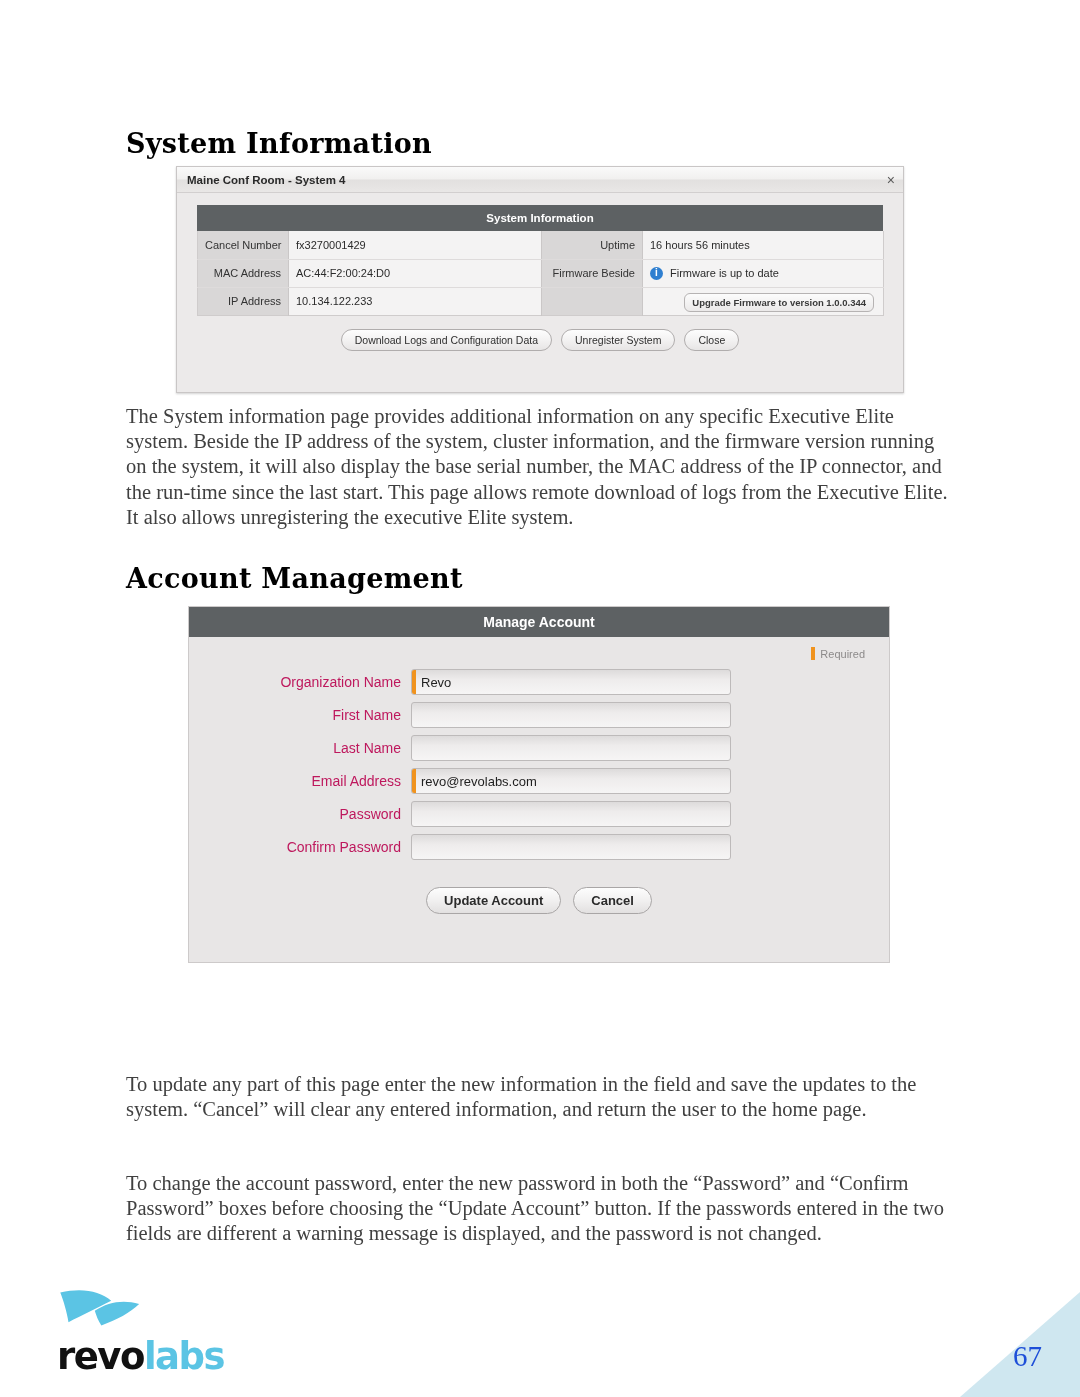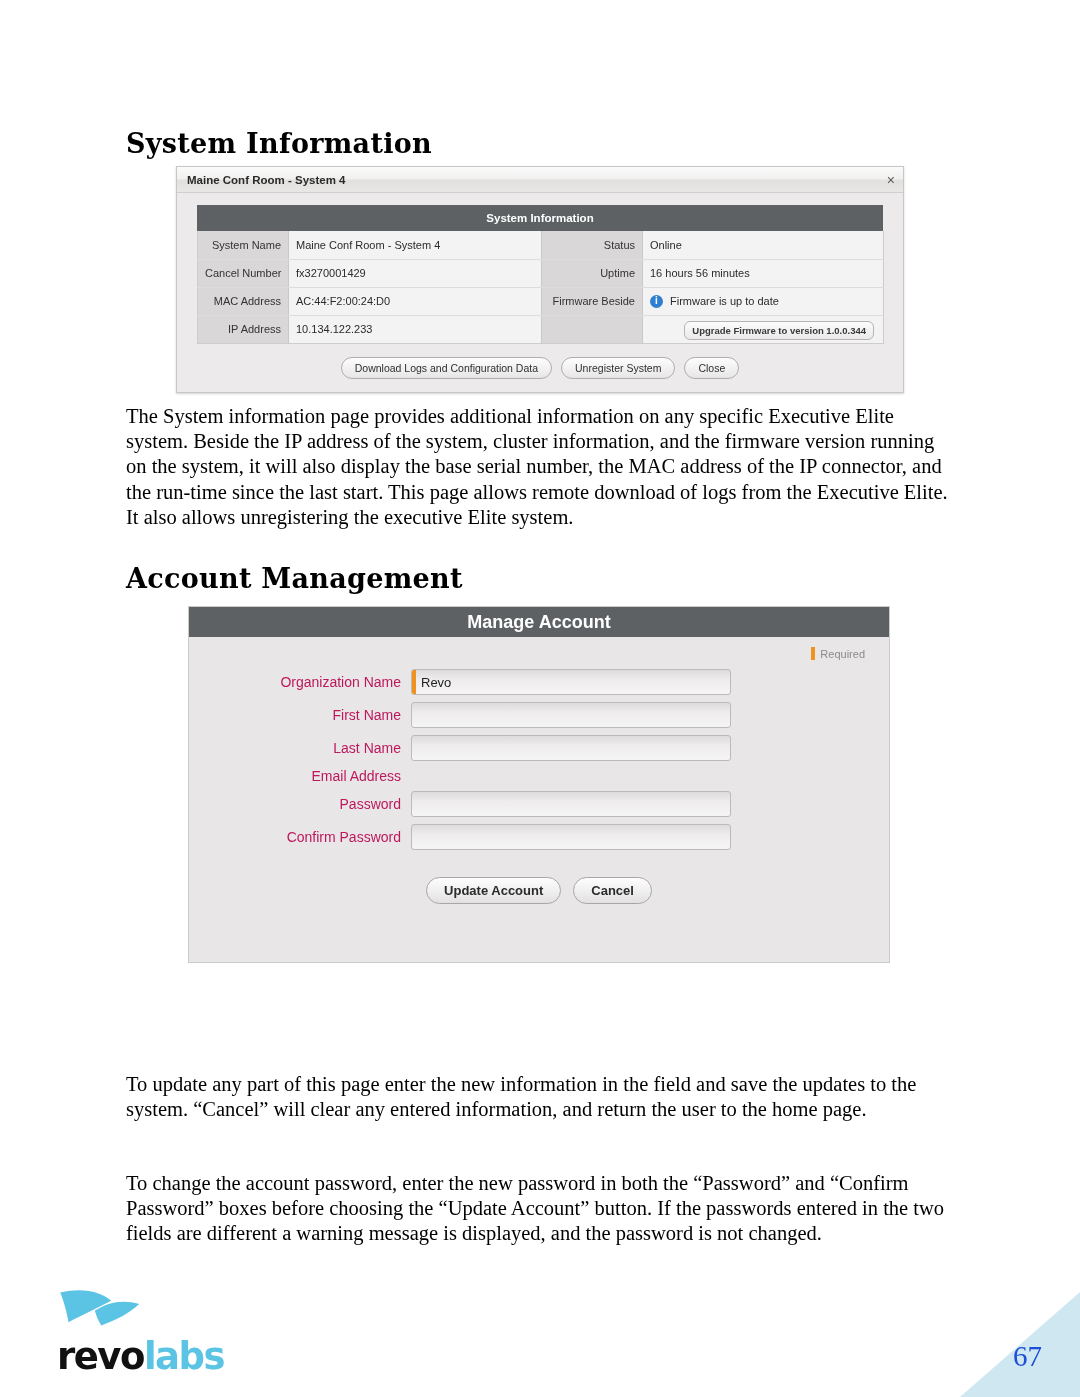--- a/index.html
+++ b/index.html
@@ -21,21 +21,21 @@
   }
   #heading-system-information { position: absolute; left: 126px; top: 128px; }
   #heading-account-management { position: absolute; left: 126px; top: 563px; }
 
   
   .body-text {
     position: absolute;
     font-family: "Liberation Serif", serif;
     font-size: 20.5px;
     line-height: 25.2px;
-    color: #000000;
+    color: #404040;
     text-align: left;
   }
   #para-system-info   { left: 126px; top: 404px; width: 826px; }
   #para-manage-link   { left: 126px; top: 970px; width: 840px; }
   #para-update        { left: 126px; top: 1072px; width: 846px; }
   #para-password      { left: 126px; top: 1171px; width: 840px; }
 
   
   #system-info-dialog {
     position: absolute; left: 176px; top: 166px;
@@ -154,21 +154,21 @@
     width: 702px; height: 357px;
     background: #e8e6e6;
     border: 1px solid #cdcaca;
   }
   .ma-banner {
     height: 30px;
     background: #5d6163;
     display: flex; align-items: center; justify-content: center;
     color: #fff;
     font-family: "Liberation Sans", sans-serif;
-    font-size: 18px; font-weight: bold;
+    font-size: 14px; font-weight: bold;
   }
   .ma-required {
     display: flex; align-items: center; justify-content: flex-end;
     gap: 5px;
     padding: 10px 24px 0 16px;
     font-family: "Liberation Sans", sans-serif;
     font-size: 11px;
     color: #8c8a8a;
   }
   .req-bar { width: 4px; height: 13px; background: #f0931e; display: inline-block; }
@@ -259,26 +259,20 @@
     <div class="dlg-titlebar">
       <span class="dlg-title">Maine Conf Room - System 4</span>
       <span class="dlg-close">×</span>
     </div>
 
     <div class="dlg-body">
       <div class="sysinfo-banner">System Information</div>
 
       <table class="sysinfo-table">
         <tbody>
-            <tr>
-          <td class="lbl c1">System Name</td>
-          <td class="val c2">Maine Conf Room - System 4</td>
-          <td class="lbl c3">Status</td>
-          <td class="val c4">Online</td>
-        </tr>
         <tr>
           <td class="lbl c1">Cancel Number</td>
           <td class="val c2">fx3270001429</td>
           <td class="lbl c3">Uptime</td>
           <td class="val c4">16 hours 56 minutes</td>
         </tr>
         <tr>
           <td class="lbl c1">MAC Address</td>
           <td class="val c2">AC:44:F2:00:24:D0</td>
           <td class="lbl c3">Firmware Beside</td>
@@ -336,20 +330,23 @@
         </div>
       </div>
       <div class="form-row">
         <span class="form-label">Last Name</span>
         <div class="form-input">
           <span class="input-value"></span>
         </div>
       </div>
       <div class="form-row">
         <span class="form-label">Email Address</span>
+        <div class="form-input required">
+          <span class="input-value">revo@revolabs.com</span>
+        </div>
       </div>
       <div class="form-row">
         <span class="form-label">Password</span>
         <div class="form-input">
           <span class="input-value"></span>
         </div>
       </div>
       <div class="form-row">
         <span class="form-label">Confirm Password</span>
         <div class="form-input">

